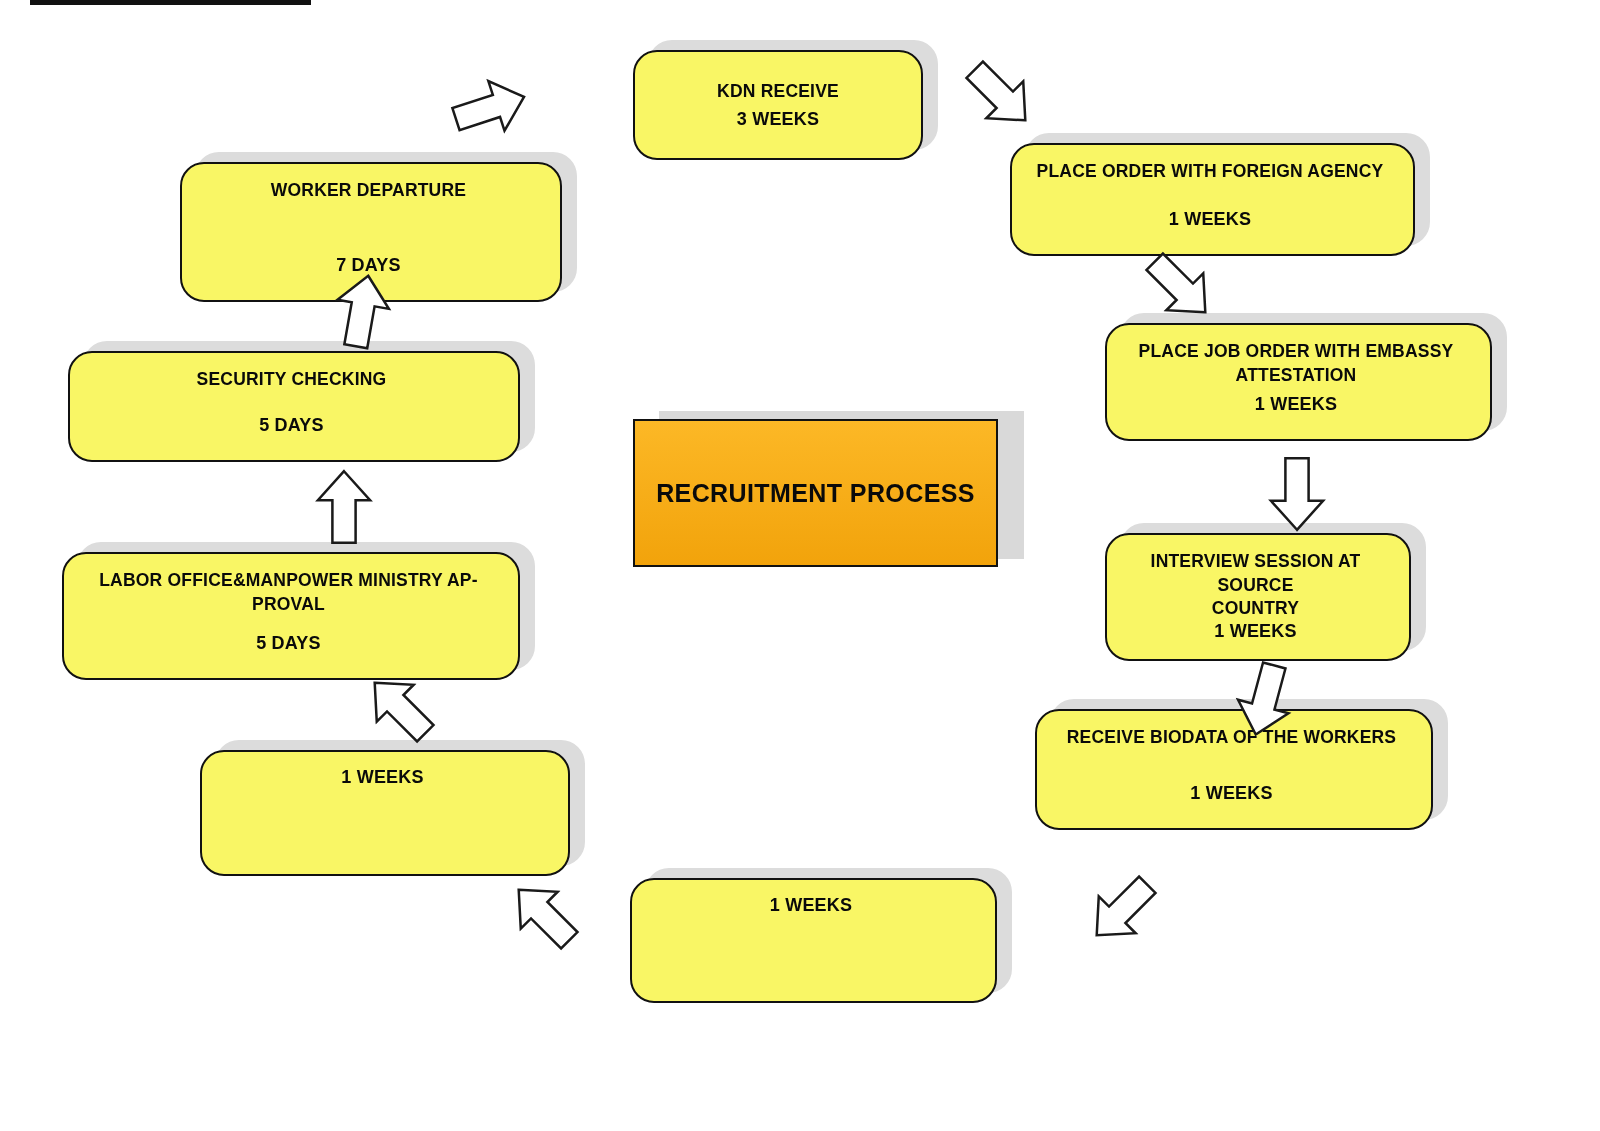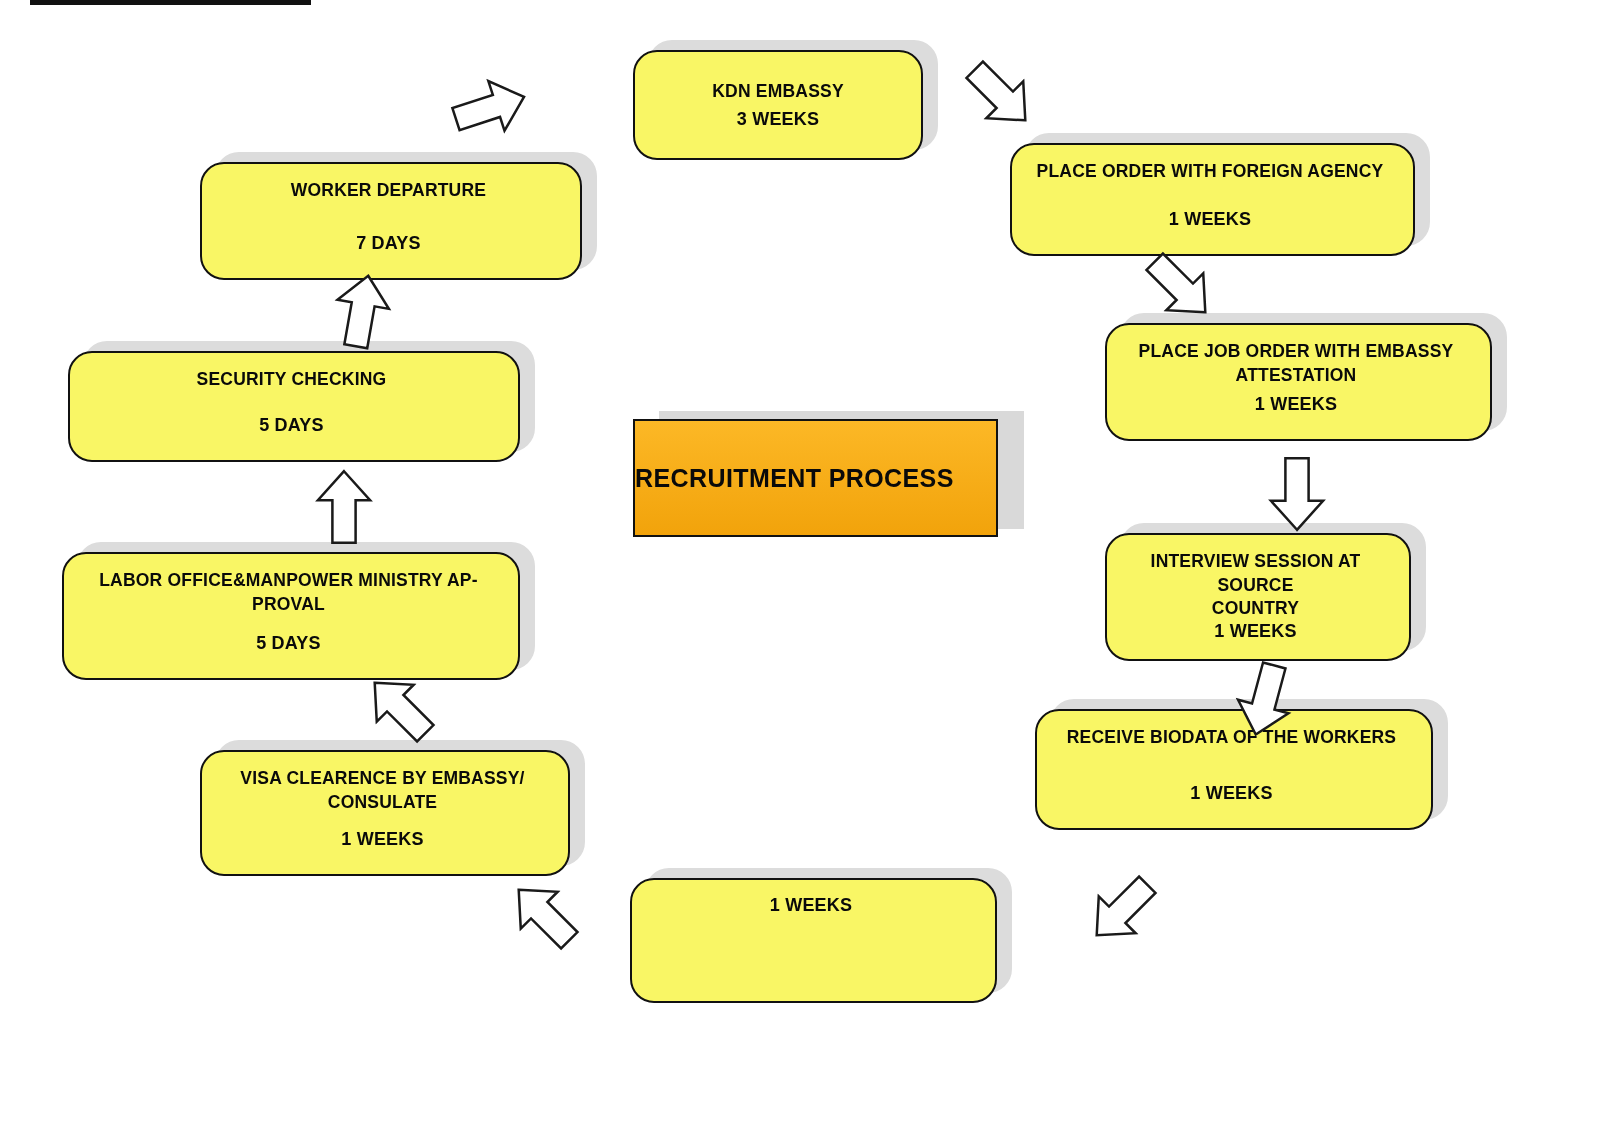--- a/index.html
+++ b/index.html
@@ -39,29 +39,29 @@
 
   .n0{left:633px;top:50px;width:290px;height:110px}
   .n1{left:1010px;top:143px;width:405px;height:113px}
   .n2{left:1105px;top:323px;width:387px;height:118px}
   .n3{left:1105px;top:533px;width:306px;height:128px}
   .n4{left:1035px;top:709px;width:398px;height:121px}
   .n5{left:630px;top:878px;width:367px;height:125px}
   .n6{left:200px;top:750px;width:370px;height:126px}
   .n7{left:62px;top:552px;width:458px;height:128px}
   .n8{left:68px;top:351px;width:452px;height:111px}
-  .n9{left:200px;top:162px;width:382px;height:118px}
+  .n9{left:180px;top:162px;width:382px;height:140px}
 
   
   .center-box{
-    position:absolute;left:633px;top:419px;width:365px;height:118px;
+    position:absolute;left:633px;top:419px;width:365px;height:148px;
     background:linear-gradient(#fcb826,#f2a30b);
     border:2.5px solid #111111;
     box-shadow:26px -8px 0 0 #d9d9d9;
-    display:flex;align-items:center;justify-content:flex-start;
+    display:flex;align-items:center;justify-content:center;
     box-sizing:border-box;
     color:#0a0a0a;font-weight:bold;font-size:25px;letter-spacing:.4px;
     text-align:center;
   }
 
   
   .arrow{
     position:absolute;width:58px;height:78px;
   }
   .arrow svg{display:block;width:100%;height:100%;}
@@ -81,21 +81,21 @@
 
 <div id="stage">
 
   <div class="top-line"></div>
 
   <div class="center-box">
     <span>RECRUITMENT PROCESS</span>
   </div>
 
   <div class="node compact n0">
-    <div class="title">KDN EMBASSY</div>
+    <div class="title">KDN RECEIVE</div>
     <div class="duration">3 WEEKS</div>
   </div>
 
   <div class="node n1">
     <div class="title">PLACE ORDER WITH FOREIGN AGENCY</div>
     <div class="duration">1 WEEKS</div>
   </div>
 
   <div class="node n2">
     <div class="title">PLACE JOB ORDER WITH EMBASSY
@@ -112,22 +112,20 @@
   <div class="node n4">
     <div class="title">RECEIVE BIODATA OF THE WORKERS</div>
     <div class="duration">1 WEEKS</div>
   </div>
 
   <div class="node n5">
     <div class="duration">1 WEEKS</div>
   </div>
 
   <div class="node n6">
-    <div class="title">VISA CLEARENCE BY EMBASSY/
-CONSULATE</div>
     <div class="duration">1 WEEKS</div>
   </div>
 
   <div class="node n7">
     <div class="title">LABOR OFFICE&amp;MANPOWER MINISTRY AP-
 PROVAL</div>
     <div class="duration">5 DAYS</div>
   </div>
 
   <div class="node n8">

